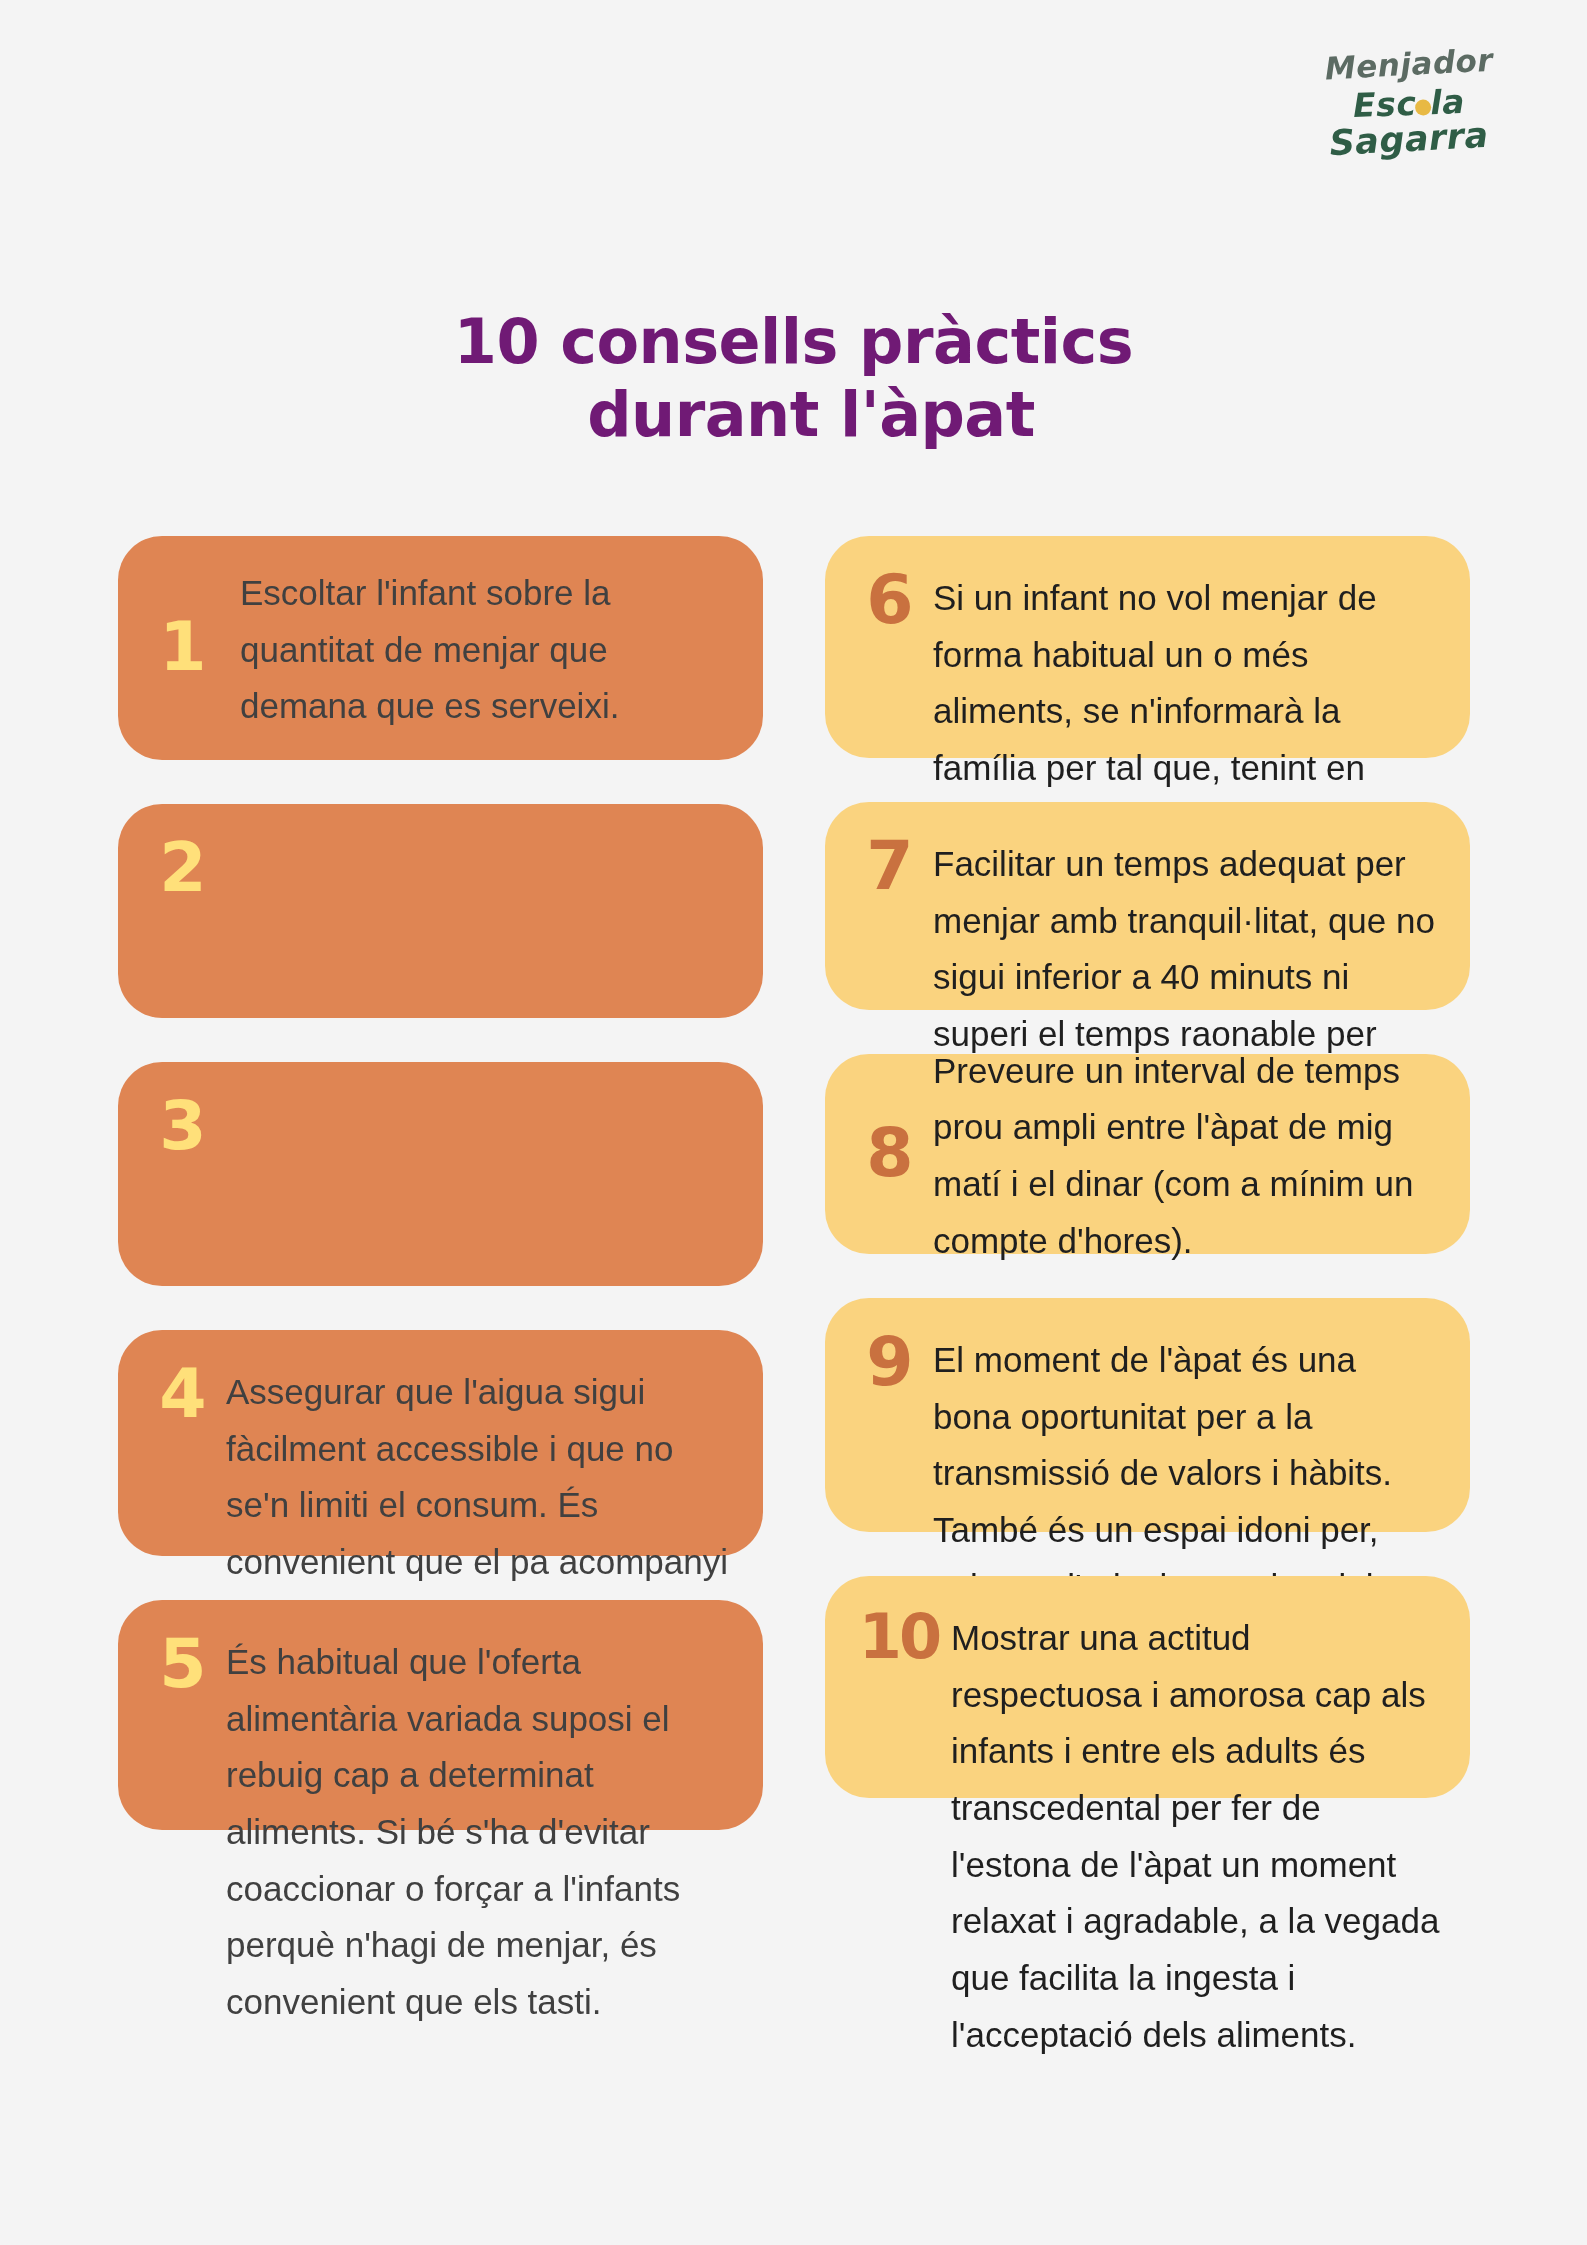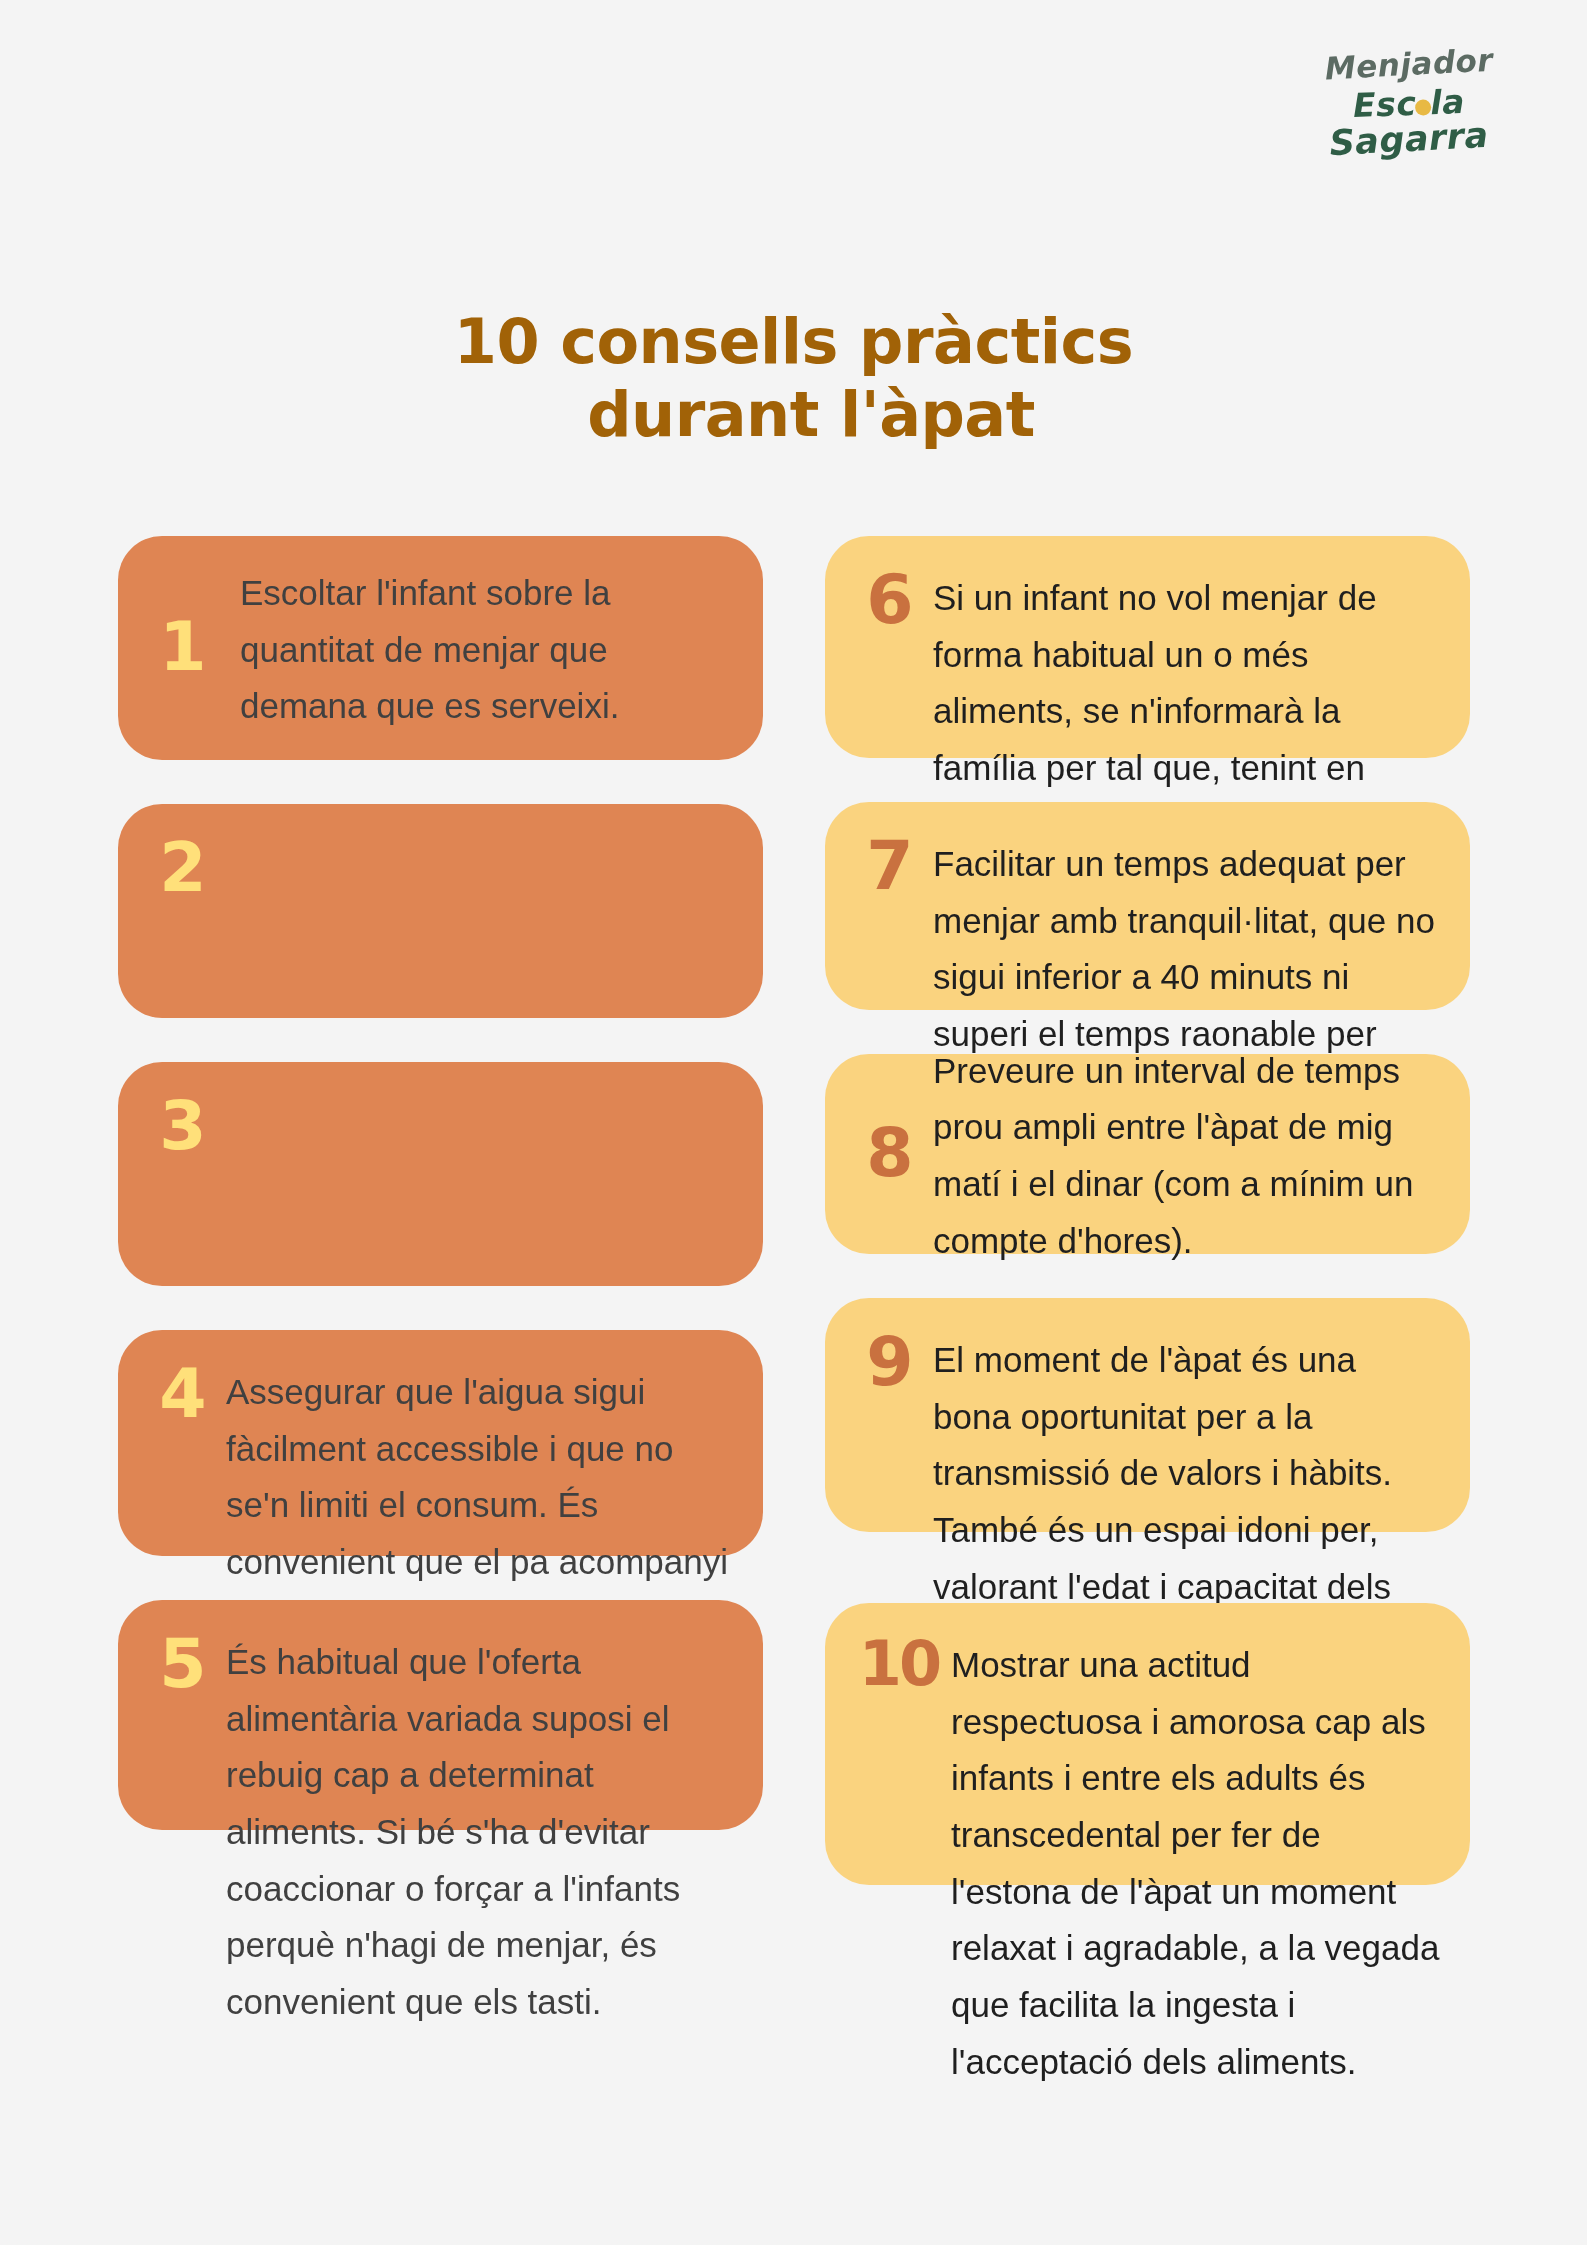--- a/index.html
+++ b/index.html
@@ -70,21 +70,21 @@
   .title {
     position: absolute;
     top: 262px;
     left: 0;
     width: 100%;
     text-align: center;
     font-family: "DejaVu Sans", sans-serif;
     font-weight: 700;
     font-size: 62px;
     line-height: 1.18;
-    color: #a16207;
+    color: #701a75;
     letter-spacing: -0.5px;
     margin-top: 43px;
   }
   .title .l2 { display: block; padding-left: 35px; }
 
   
   .cards {
     position: absolute;
     top: 536px;
     left: 118px;
@@ -133,21 +133,21 @@
   .c1 .ctext { padding-left: 14px; padding-right: 60px; }
   .c2 { height: 214px; }
   .c3 { height: 224px; }
   .c4 { height: 226px; }
   .c5 { height: 230px; }
 
   .c6 { height: 222px; }
   .c7 { height: 208px; }
   .c8 { height: 200px; align-items: center; }
   .c9 { height: 234px; }
-  .c10 { height: 282px; margin-top: 27px; }
+  .c10 { height: 222px; }
 
   .c1 .num, .c8 .num { margin-top: 0; }
 </style>
 </head>
 <body>
 
 <div class="logo">
   <div class="logo-line1">Menjador</div>
   <div class="logo-line2">
     <span>Esc</span><span class="logo-dot"></span><span>la</span>

